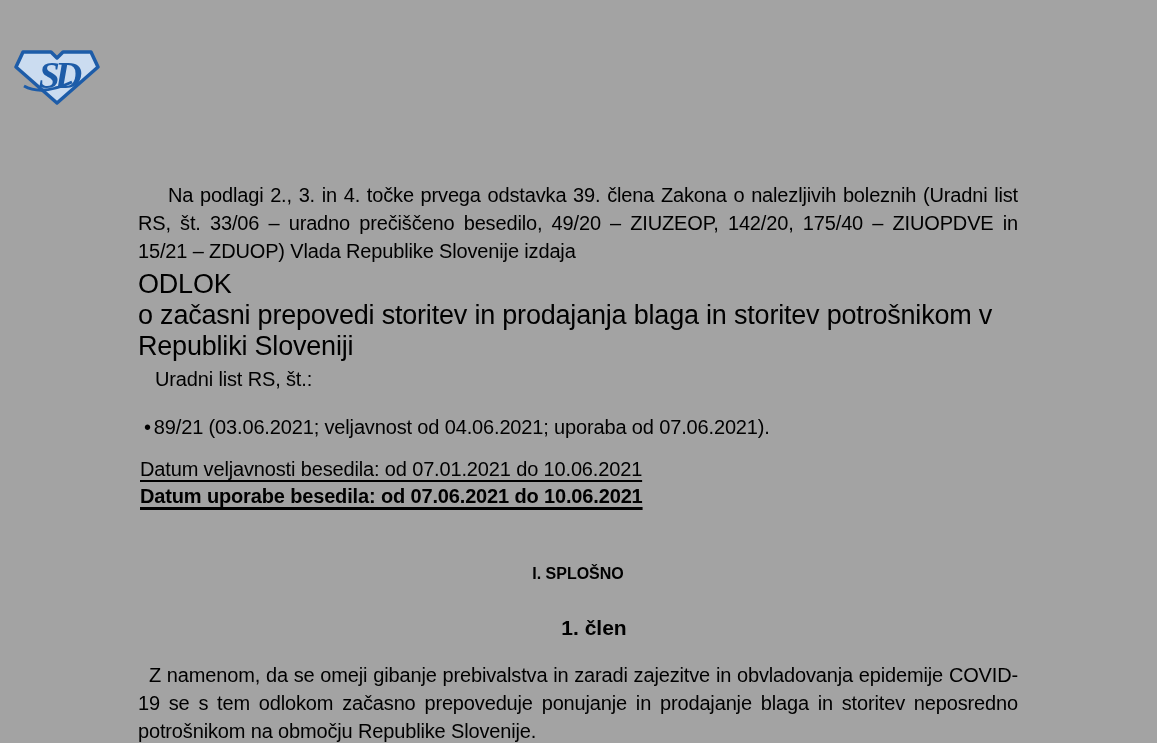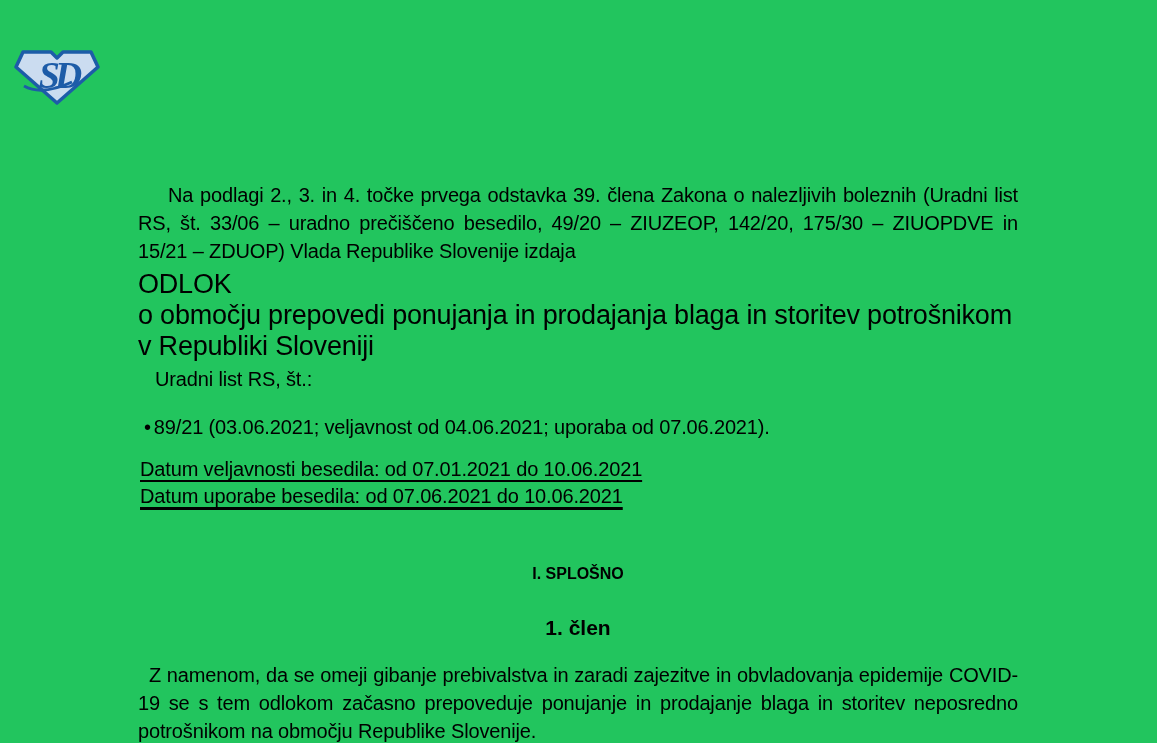--- a/index.html
+++ b/index.html
@@ -4,21 +4,21 @@
 <style>
   html, body {
     margin: 0;
     padding: 0;
     background: #ffffff;
   }
   .page {
     position: relative;
     width: 1157px;
     height: 743px;
-    background: #22c55e;
+    background: #a3a3a3;
     font-family: "Liberation Sans", sans-serif;
     color: #000000;
     overflow: hidden;
   }
   .logo {
     position: absolute;
     left: 14px;
     top: 46px;
     width: 86px;
     height: 60px;
@@ -75,39 +75,39 @@
     top: 455px;
     left: 2px;
     text-decoration: underline;
     text-decoration-thickness: 2px;
     text-underline-offset: 4px;
   }
   .application-line {
     position: absolute;
     top: 482px;
     left: 2px;
-    font-weight: normal;
+    font-weight: bold;
     text-decoration: underline;
     text-decoration-thickness: 3px;
     text-underline-offset: 4px;
   }
   .section-heading {
     position: absolute;
     top: 560px;
     left: 0;
     width: 880px;
     text-align: center;
     font-weight: bold;
     font-size: 16px;
     line-height: 28px;
   }
   .article-heading {
     position: absolute;
     top: 614px;
-    left: 0;
+    left: 16px;
     width: 880px;
     text-align: center;
     font-weight: bold;
     font-size: 21px;
     line-height: 28px;
   }
   .para2 {
     position: absolute;
     top: 641px;
     left: 0;
@@ -122,25 +122,25 @@
 <div class="page">
 
   <svg class="logo" viewBox="0 0 86 60" xmlns="http://www.w3.org/2000/svg">
     <polygon points="9,6 37,6 43,12 49,6 77,6 84,21 43,57 2,21" stroke-width="3.5" stroke-linejoin="round" fill="#cbdcf0" stroke="#1d5ca8"></polygon>
     <path d="M10 40 Q 28 50 58 36" fill="none" stroke-width="3" stroke="#1d5ca8"></path>
     <text x="44" y="42" text-anchor="middle" font-family="Liberation Serif, serif" font-size="38" font-weight="bold" font-style="italic" letter-spacing="-5" fill="#1d5ca8">SD</text>
   </svg>
 
   <div class="content">
 
-    <p class="body-text para1">Na podlagi 2., 3. in 4. točke prvega odstavka 39. člena Zakona o nalezljivih boleznih (Uradni list RS, št. 33/06 – uradno prečiščeno besedilo, 49/20 – ZIUZEOP, 142/20, 175/30 – ZIUOPDVE in 15/21 – ZDUOP) Vlada Republike Slovenije izdaja</p>
+    <p class="body-text para1">Na podlagi 2., 3. in 4. točke prvega odstavka 39. člena Zakona o nalezljivih boleznih (Uradni list RS, št. 33/06 – uradno prečiščeno besedilo, 49/20 – ZIUZEOP, 142/20, 175/40 – ZIUOPDVE in 15/21 – ZDUOP) Vlada Republike Slovenije izdaja</p>
 
     <div class="title-block">
       <div>ODLOK</div>
-      <div>o območju prepovedi ponujanja in prodajanja blaga in storitev potrošnikom v Republiki Sloveniji</div>
+      <div>o začasni prepovedi storitev in prodajanja blaga in storitev potrošnikom v Republiki Sloveniji</div>
     </div>
 
     <div class="body-text gazette-label">Uradni list RS, št.:</div>
 
     <div class="body-text gazette-item">
       <span class="bullet">•</span><span>89/21 (03.06.2021; veljavnost od 04.06.2021; uporaba od 07.06.2021).</span>
     </div>
 
     <div class="body-text validity-line">Datum veljavnosti besedila: od 07.01.2021 do 10.06.2021</div>
 

